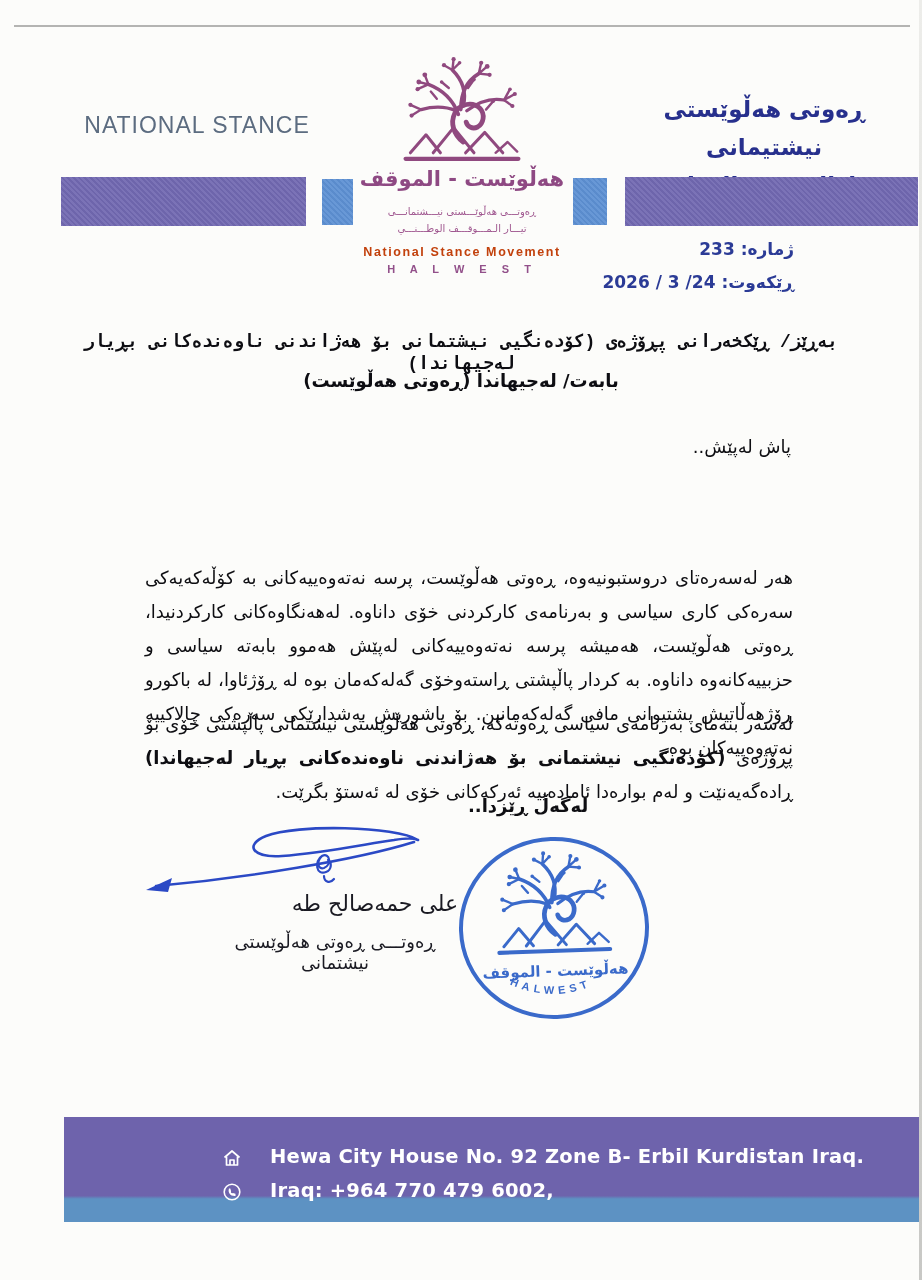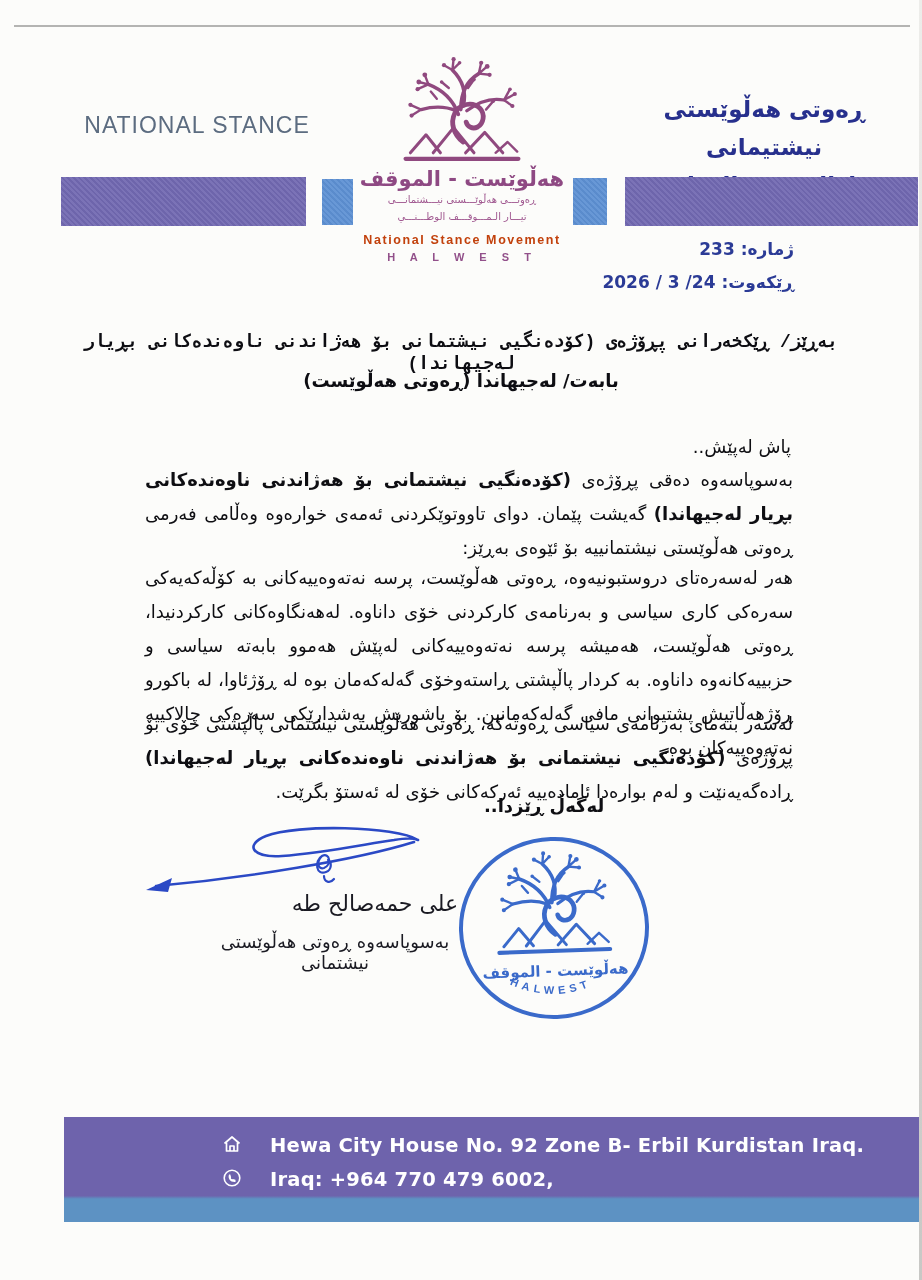--- a/index.html
+++ b/index.html
@@ -21,21 +21,21 @@
   .bar{position:absolute;top:177px;height:49px;
     background-image:repeating-linear-gradient(45deg,rgba(255,255,255,.07) 0 2px,rgba(0,0,0,.03) 2px 4px);}
   .bar-lp{left:61px;width:245px;background-color:#7168b1;}
   .bar-lb{left:322px;width:31px;height:46px;top:179px;background-color:#5d90d3;}
   .bar-rb{left:573px;width:34px;height:47px;top:178px;background-color:#5d90d3;}
   .bar-rp{left:625px;width:293px;background-color:#7168b1;}
 
   .logo{position:absolute;left:333px;top:52px;width:258px;text-align:center;color:#90497f;}
   .logo .tree{width:182px;height:114px;display:block;margin:0 auto;}
   .logo-name{font-size:21px;font-weight:bold;direction:rtl;margin-top:1px;color:#8e4983;}
-  .logo-sub{font-size:10px;line-height:16px;direction:rtl;color:#a05890;margin-top:1px;}
+  .logo-sub{font-size:10px;line-height:16px;direction:rtl;color:#a05890;margin-top:13px;}
   .logo-eng{font-family:"Liberation Sans",sans-serif;font-size:12.5px;font-weight:bold;
     letter-spacing:1.6px;color:#c2410c;margin-top:8px;}
   .logo-hal{font-family:"Liberation Sans",sans-serif;font-size:11px;font-weight:bold;
     letter-spacing:6px;color:#92508a;margin-top:4px;}
 
   .hr-title{
     position:absolute;left:613px;top:90px;width:302px;text-align:center;direction:rtl;
     color:#27308d;font-weight:bold;font-size:23px;line-height:38px;
   }
   .meta{position:absolute;right:128px;top:233px;direction:rtl;text-align:right;
@@ -45,36 +45,36 @@
   .subject{position:absolute;left:60px;width:802px;text-align:center;direction:rtl;
     font-weight:bold;font-size:18px;color:#0d0d12;}
   .subject-1{top:330px;font-family:Liberation Mono, monospace;}
   .subject-2{top:370px;}
   .greeting{position:absolute;right:131px;top:436px;direction:rtl;font-size:18px;}
   .para{position:absolute;left:145px;width:648px;direction:rtl;text-align:justify;
     font-size:18px;line-height:34px;}
   .para-1{top:463px;}
   .para-2{top:561px;}
   .para-3{top:707px;}
-  .closing{position:absolute;left:468px;top:795px;direction:rtl;font-weight:bold;font-size:18px;margin-left:16px;}
+  .closing{position:absolute;left:468px;top:795px;direction:rtl;font-weight:bold;font-size:18px;}
 
   
   .sig-svg{position:absolute;left:126px;top:818px;width:308px;height:96px;color:#2b49c5;}
   .sig-name{position:absolute;left:285px;top:891px;width:180px;text-align:center;direction:rtl;
     font-size:22px;color:#1a1a22;}
   .sig-title{position:absolute;left:203px;top:931px;width:264px;text-align:center;direction:rtl;
     font-size:18px;color:#1a1a22;}
   .stamp{position:absolute;left:455px;top:835px;width:198px;height:186px;color:#2a5ec6;
     transform:rotate(-2deg);opacity:.92;}
 
   
   .footer{position:absolute;left:64px;top:1117px;width:855px;height:105px;
     background:linear-gradient(180deg,#6e63ac 0%,#6e63ac 75%,#5d92c3 78%,#5d92c3 100%);}
   .footer-rows{position:absolute;left:158px;top:17px;color:#ffffff;}
-  .footer-row{display:flex;align-items:flex-start;gap:28px;height:34px;}
+  .footer-row{display:flex;align-items:flex-end;gap:28px;height:34px;}
   .footer-row .ficon{width:20px;height:20px;flex:0 0 20px;}
   .footer-text{font-size:19.5px;font-weight:bold;letter-spacing:.2px;
     font-family:"DejaVu Sans",sans-serif;white-space:nowrap;}
 </style>
 </head>
 <body>
 
 <svg width="0" height="0" style="position:absolute" aria-hidden="true">
   <defs>
     <symbol id="tree-sym" viewBox="0 0 220 190">
@@ -153,38 +153,37 @@
   <div class="meta">
     <div>ژمارە: 233</div>
     <div>ڕێکەوت: 24/ 3 / 2026</div>
   </div>
 
   <div class="subject subject-1">بەڕێز/ ڕێکخەرانی پڕۆژەی (کۆدەنگیی نیشتمانی بۆ هەژاندنی ناوەندەکانی بڕیار لەجیهاندا)</div>
   <div class="subject subject-2">بابەت/ لەجیهاندا (ڕەوتی هەڵوێست)</div>
 
   <div class="greeting">پاش لەپێش..</div>
 
-  <div class="para para-1"><span>بەسوپاسەوە دەقی پڕۆژەی </span><b>(کۆدەنگیی نیشتمانی بۆ هەژاندنی ناوەندەکانی بڕیار لەجیهاندا)</b><span> گەیشت پێمان. دوای تاووتوێکردنی ئەمەی خوارەوە وەڵامی فەرمی ڕەوتی هەڵوێستی نیشتمانییە بۆ ئێوەی بەڕێز:</span></div>
 
   <div class="para para-2">هەر لەسەرەتای دروستبونیەوە، ڕەوتی هەڵوێست، پرسە نەتەوەییەکانی بە کۆڵەکەیەکی سەرەکی کاری سیاسی و بەرنامەی کارکردنی خۆی داناوە. لەهەنگاوەکانی کارکردنیدا، ڕەوتی هەڵوێست، هەمیشە پرسە نەتەوەییەکانی لەپێش هەموو بابەتە سیاسی و حزبییەکانەوە داناوە. بە کردار پاڵپشتی ڕاستەوخۆی گەلەکەمان بوە لە ڕۆژئاوا، لە باکورو ڕۆژهەڵاتیش پشتیوانی مافی گەلەکەمانین. بۆ باشوریش بەشدارێکی سەرەکی چالاکییە نەتەوەییەکان بوە.</div>
 
   <div class="para para-3"><span>لەسەر بنەمای بەرنامەی سیاسی ڕەوتەکە، ڕەوتی هەڵوێستی نیشتمانی پاڵپشتی خۆی بۆ پڕۆژەی </span><b>(کۆدەنگیی نیشتمانی بۆ هەژاندنی ناوەندەکانی بڕیار لەجیهاندا)</b><span> ڕادەگەیەنێت و لەم بوارەدا ئامادەییە ئەرکەکانی خۆی لە ئەستۆ بگرێت.</span></div>
 
   <div class="closing">لەگەڵ ڕێزدا..</div>
 
   <svg class="sig-svg" viewBox="0 0 308 96">
     <g fill="none" stroke="currentColor" stroke-width="2.6" stroke-linecap="round">
       <path d="M292 22 C270 8 170 6 140 18 C118 27 126 40 156 38 C196 35 240 26 268 22 C280 20 288 20 292 22"></path>
       <path d="M288 24 C230 42 120 60 30 68"></path>
       <path d="M196 38 c-6 6 -4 14 2 12 c8 -3 6 -16 -2 -12 c-8 5 -6 20 4 16 c6 -2 6 -10 2 -12 m-4 16 c0 6 6 8 10 3" stroke-width="2.2"></path>
     </g>
     <path d="M20 72 L46 60 L42 74 Z" fill="currentColor"></path>
   </svg>
   <div class="sig-name">علی حمەصالح طە</div>
-  <div class="sig-title">بەسوپاسەوە ڕەوتی هەڵوێستی نیشتمانی</div>
+  <div class="sig-title">ڕەوتـــی ڕەوتی هەڵوێستی نیشتمانی</div>
 
   <svg class="stamp" viewBox="0 0 198 186">
     <ellipse cx="99" cy="93" rx="93" ry="89" fill="none" stroke="currentColor" stroke-width="4"></ellipse>
     <use href="#tree-sym" x="34" y="11" width="130" height="112"></use>
     <text x="99" y="141" text-anchor="middle" font-size="15" font-weight="bold" fill="currentColor" direction="rtl">هەڵوێست - الموقف</text>
     <defs>
         <path id="hw-arc" d="M42 142 Q99 176 156 142"></path>
       </defs>
     <text font-size="11" letter-spacing="4.5" font-weight="bold" fill="currentColor" font-family="Liberation Sans, sans-serif">
       <textPath href="#hw-arc" startOffset="10%">HALWEST</textPath>

